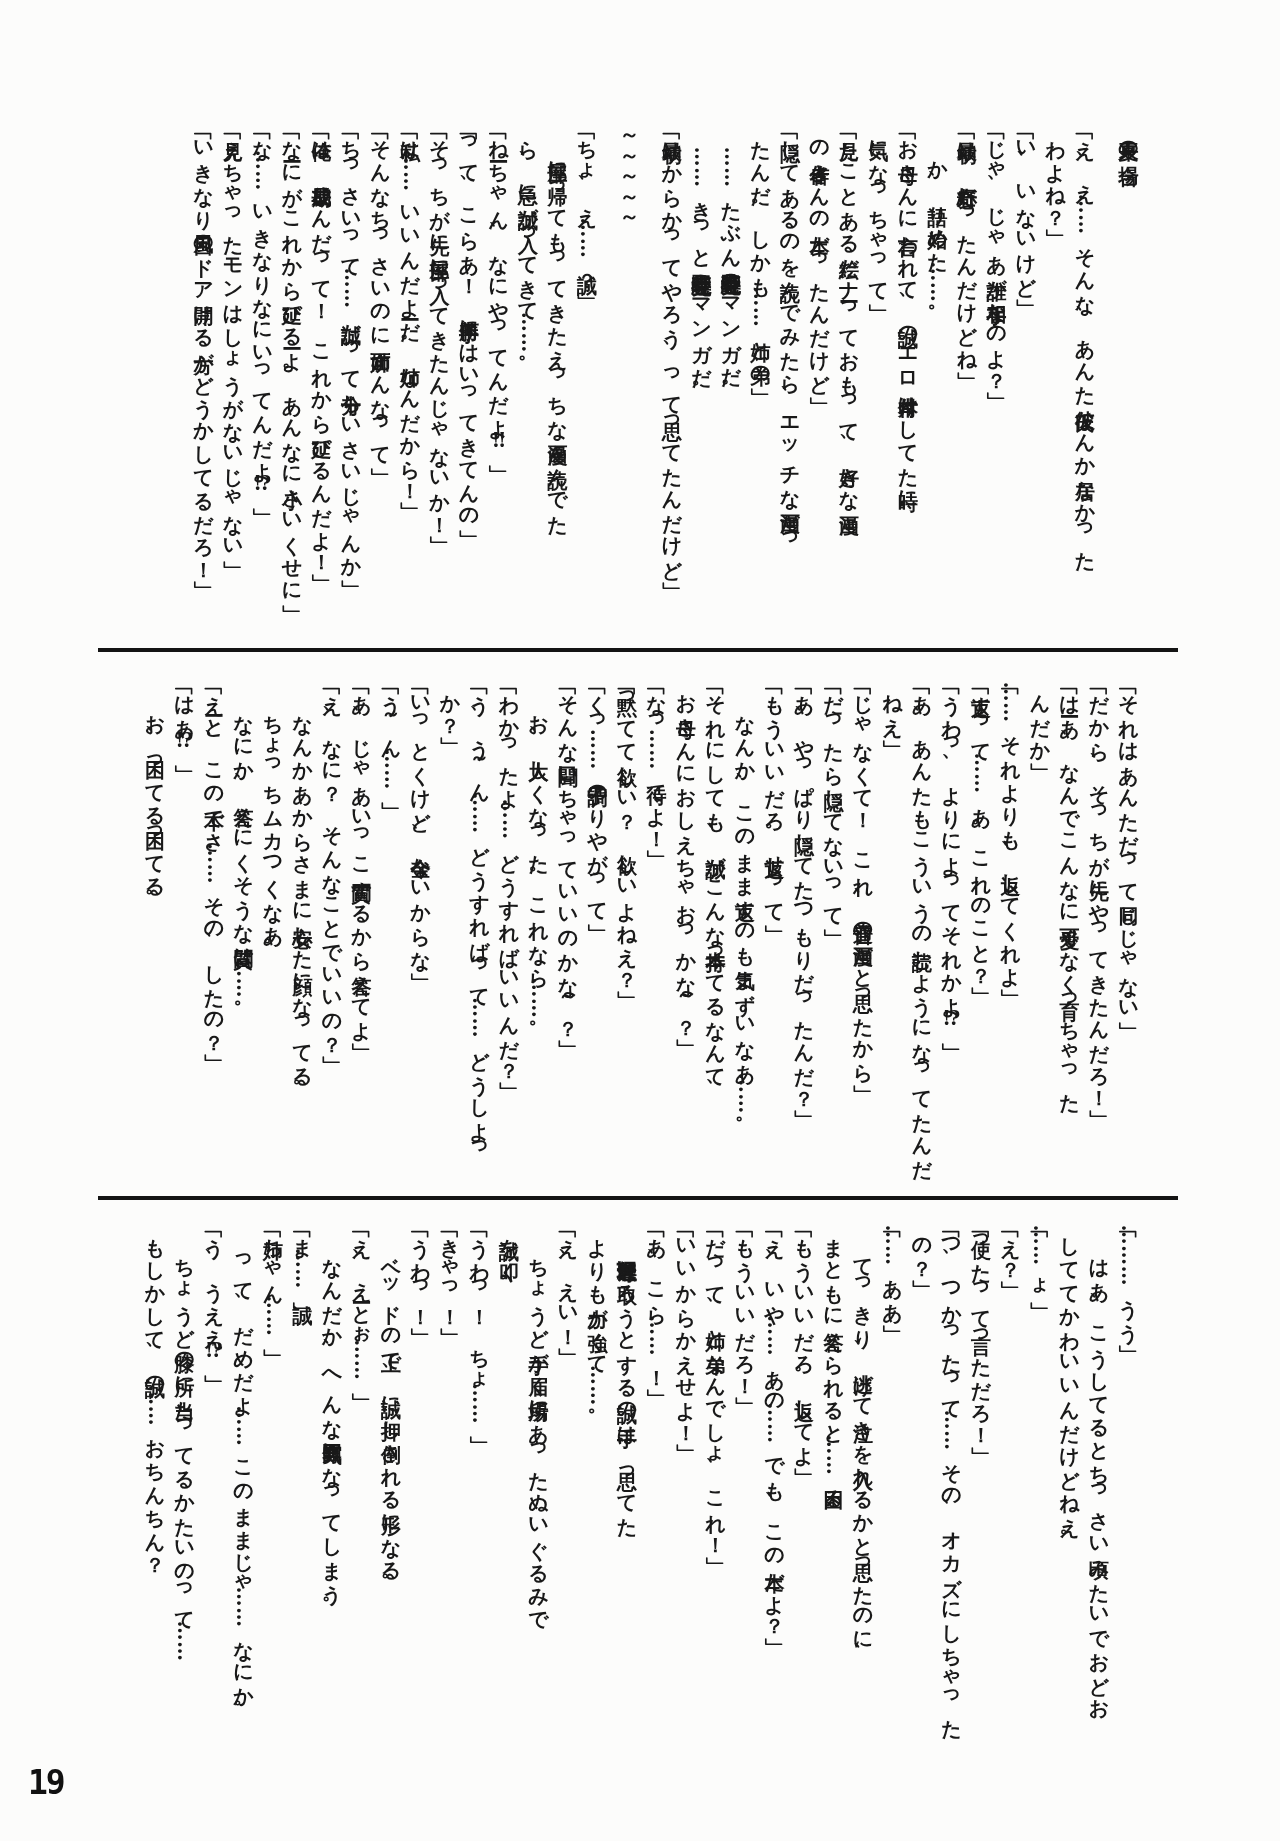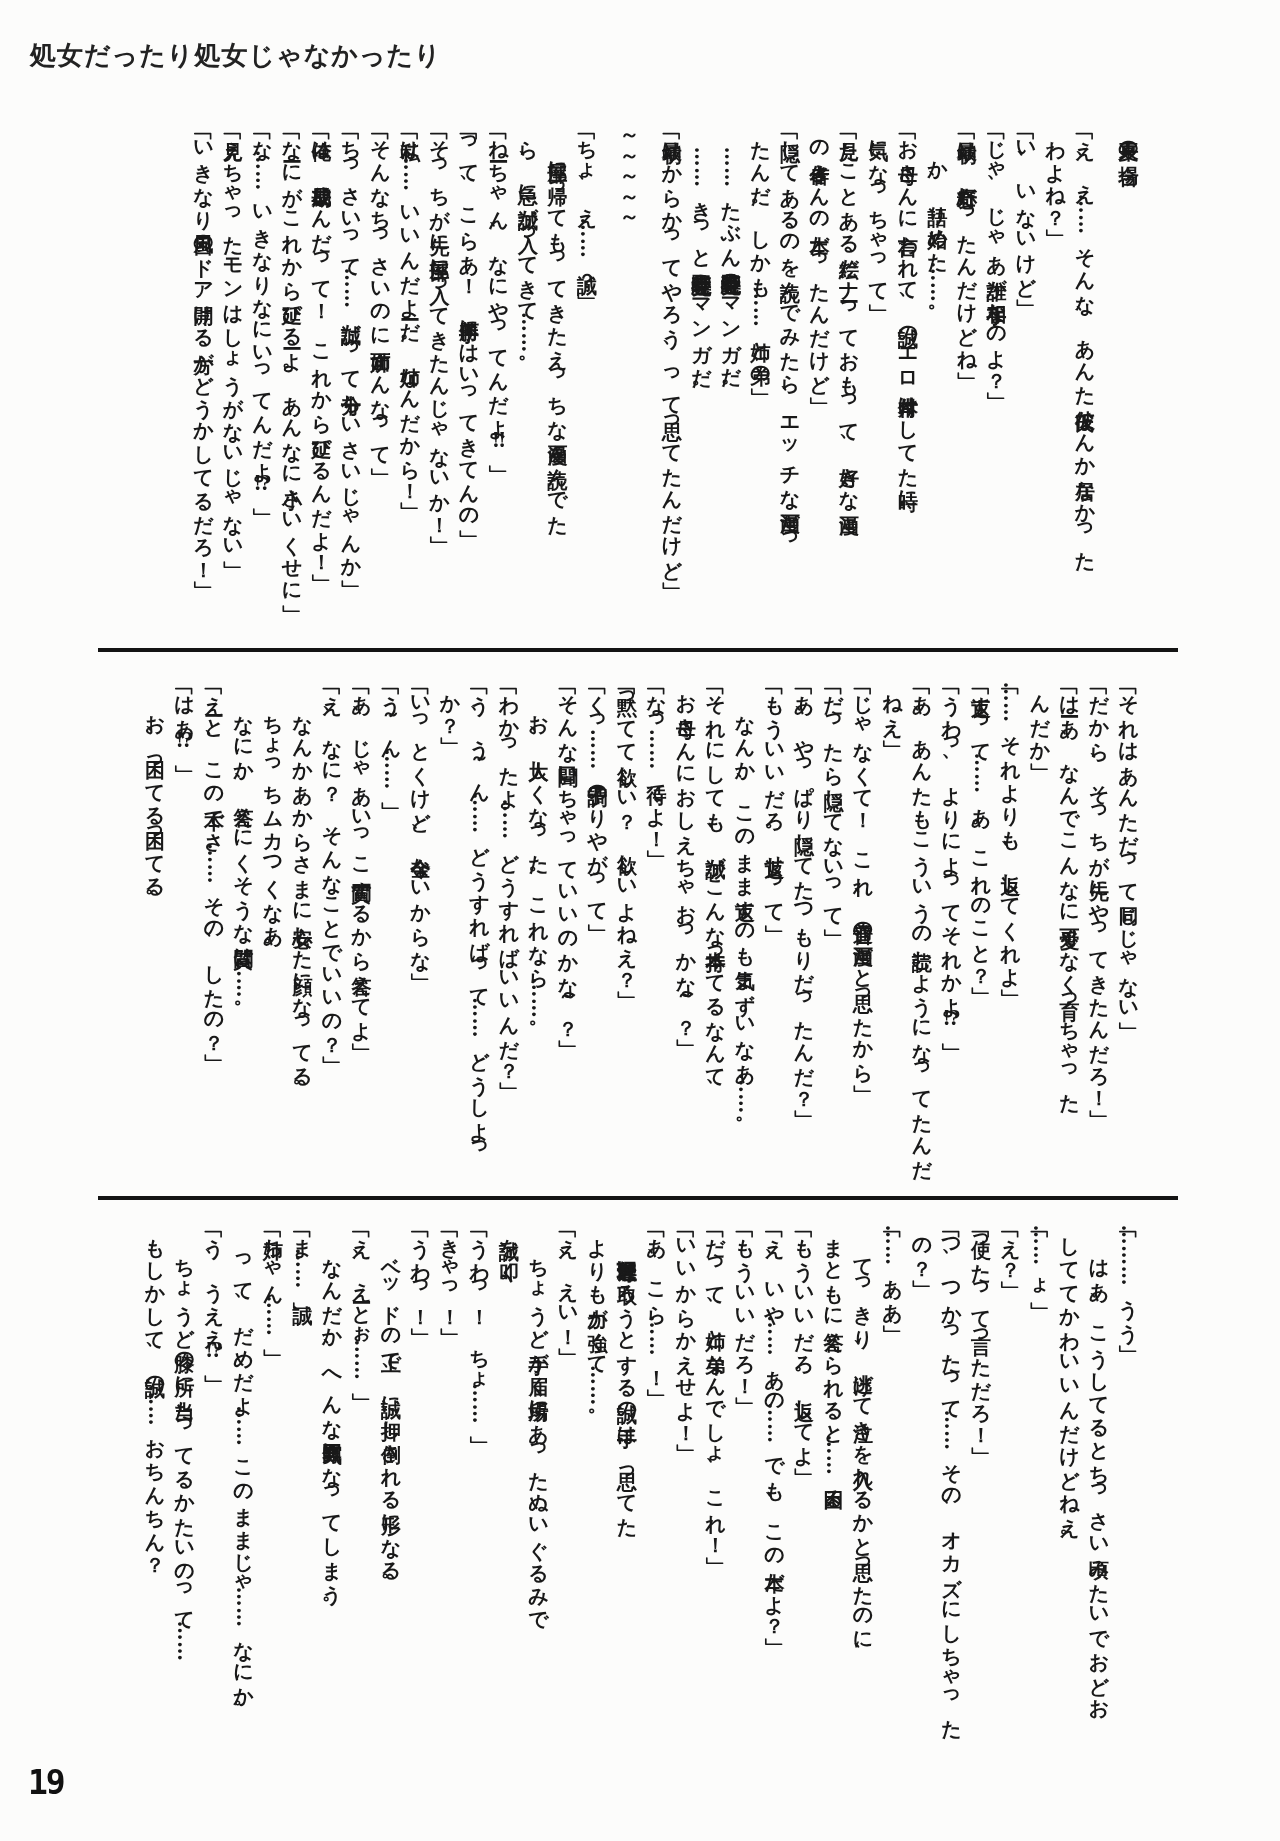--- a/index.html
+++ b/index.html
@@ -35,21 +35,20 @@
   .page-number {
     position:absolute; left:28px; top:1763px;
     font-family:"DejaVu Sans Mono","Liberation Mono",monospace;
     font-size:33px; font-weight:bold; letter-spacing:-2px; color:#111;
   }
 </style>
 </head>
 <body>
 
 <div class="page">
-  <h1 class="title">処女だったり処女じゃなかったり</h1>
 
   <section class="vtext s1">
       <p class="heading">来夏の場合</p>
       <p>「え、え……そんな、あんた彼氏なんか居なかった</p>
       <p>わよね？」</p>
       <p>「い、いないけど」</p>
       <p>「じゃ、じゃあ誰が相手なのよ？」</p>
       <p>「最初は、好奇心だったんだけどね」</p>
       <p>　か、語り始めた……。</p>
       <p>「お母さんに言われて、誠のエロ本片付けしてた時に、</p>

